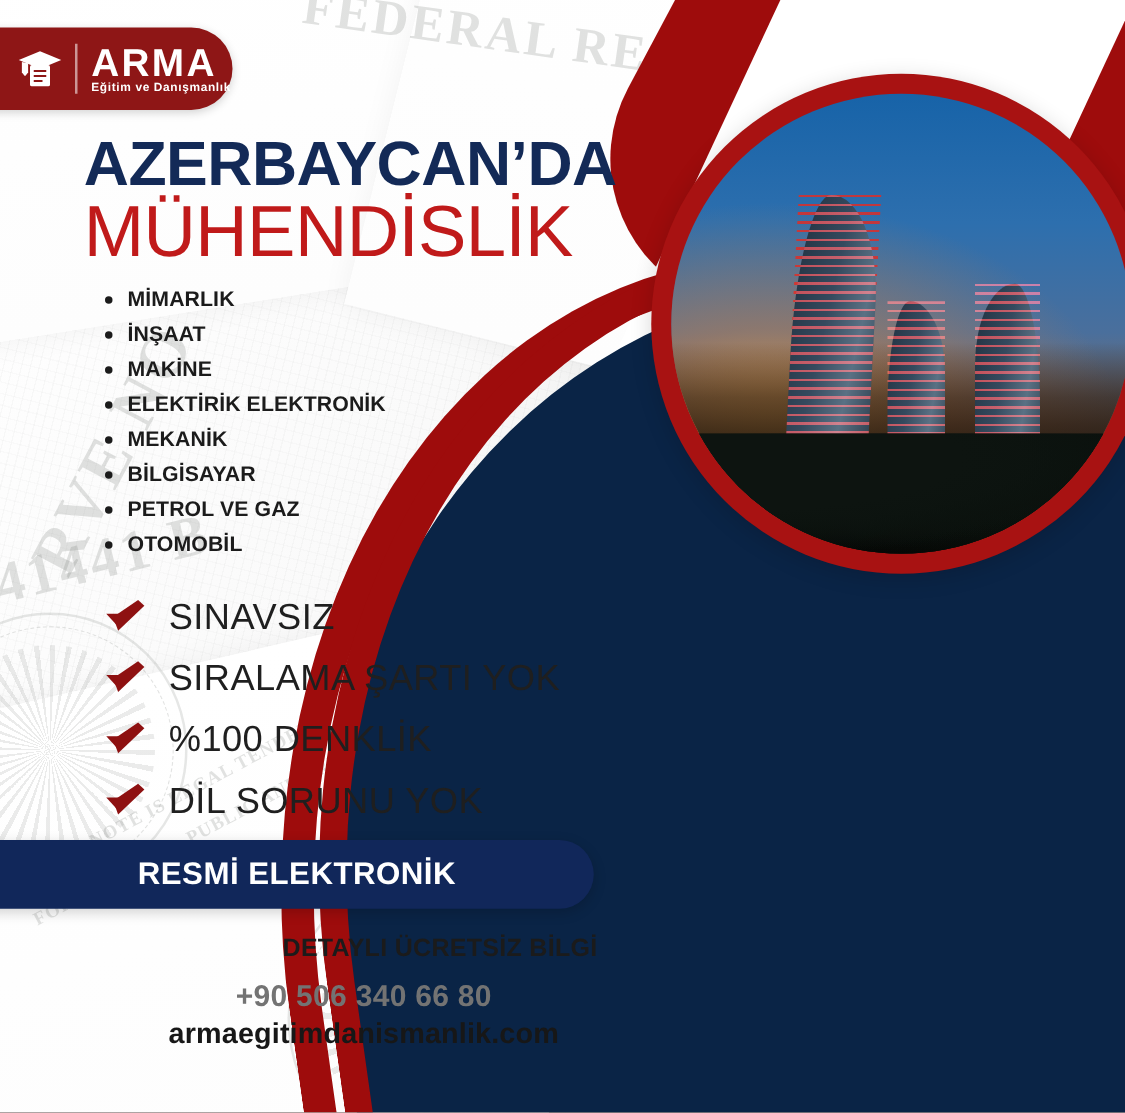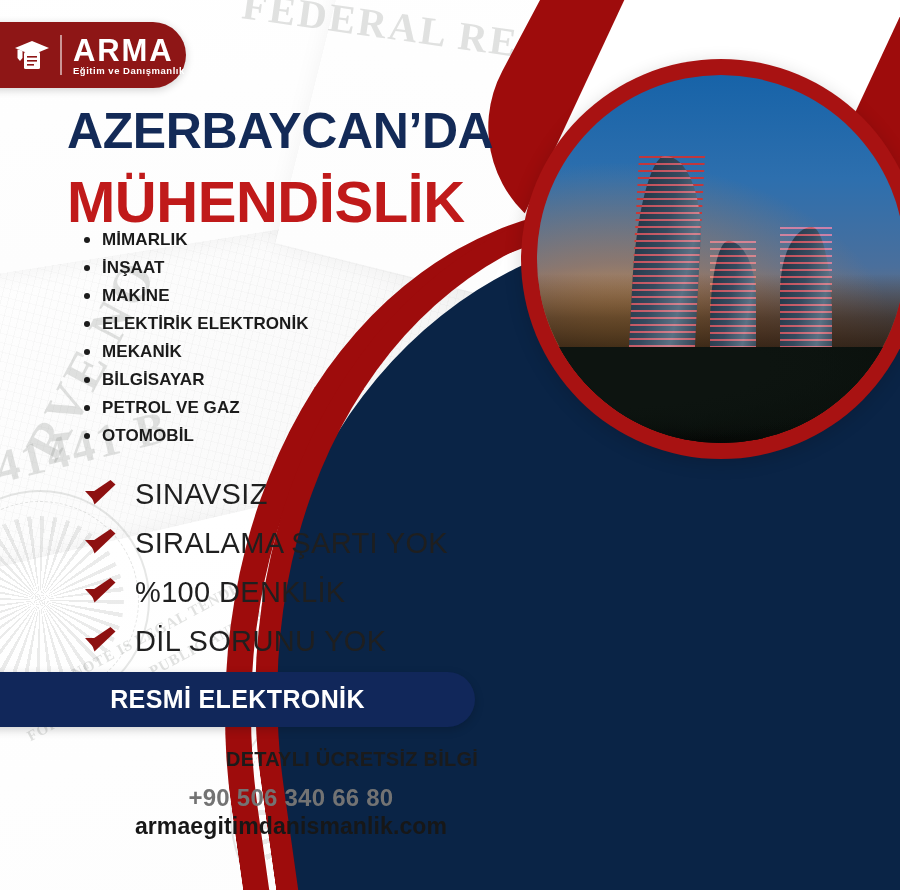--- a/index.html
+++ b/index.html
@@ -202,22 +202,22 @@
     margin-top:0;line-height:1;
   }
 
   
   .h1{
     position:absolute;left:67px;top:106px;
     font-size:50px;font-weight:700;letter-spacing:-.008em;
     color:#132a57;line-height:1;
   }
   .h2{
-    position:absolute;left:67px;top:173px;
-    font-size:58px;font-weight:700;letter-spacing:-.008em;
+    position:absolute;left:67px;top:157px;
+    font-size:58px;font-weight:400;letter-spacing:-.008em;
     color:#c01a1a;line-height:1;
   }
 
   
   .bullets{
     position:absolute;left:84px;top:226px;
     list-style:none;margin:0;padding:0;
   }
   .bullets li{
     display:flex;align-items:center;

